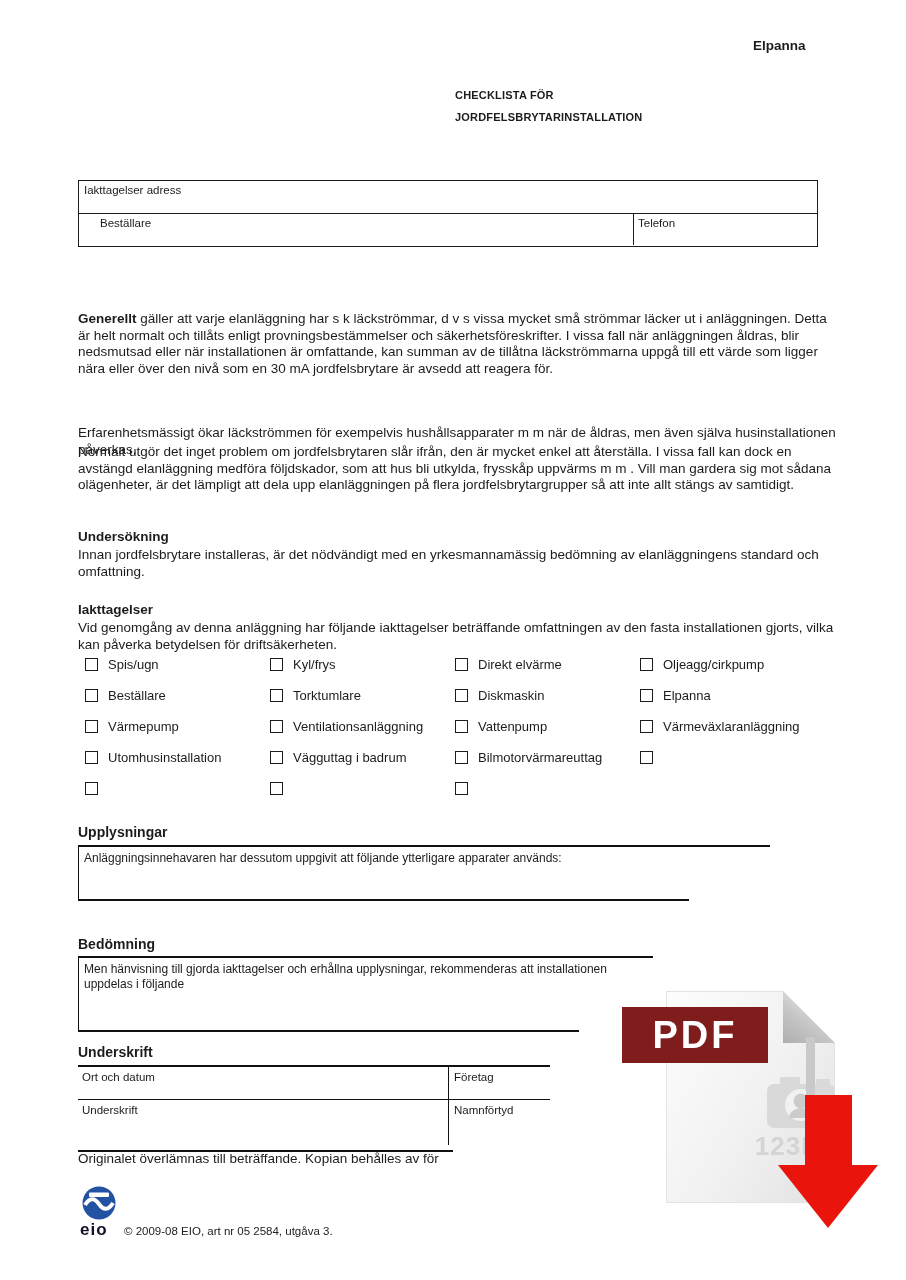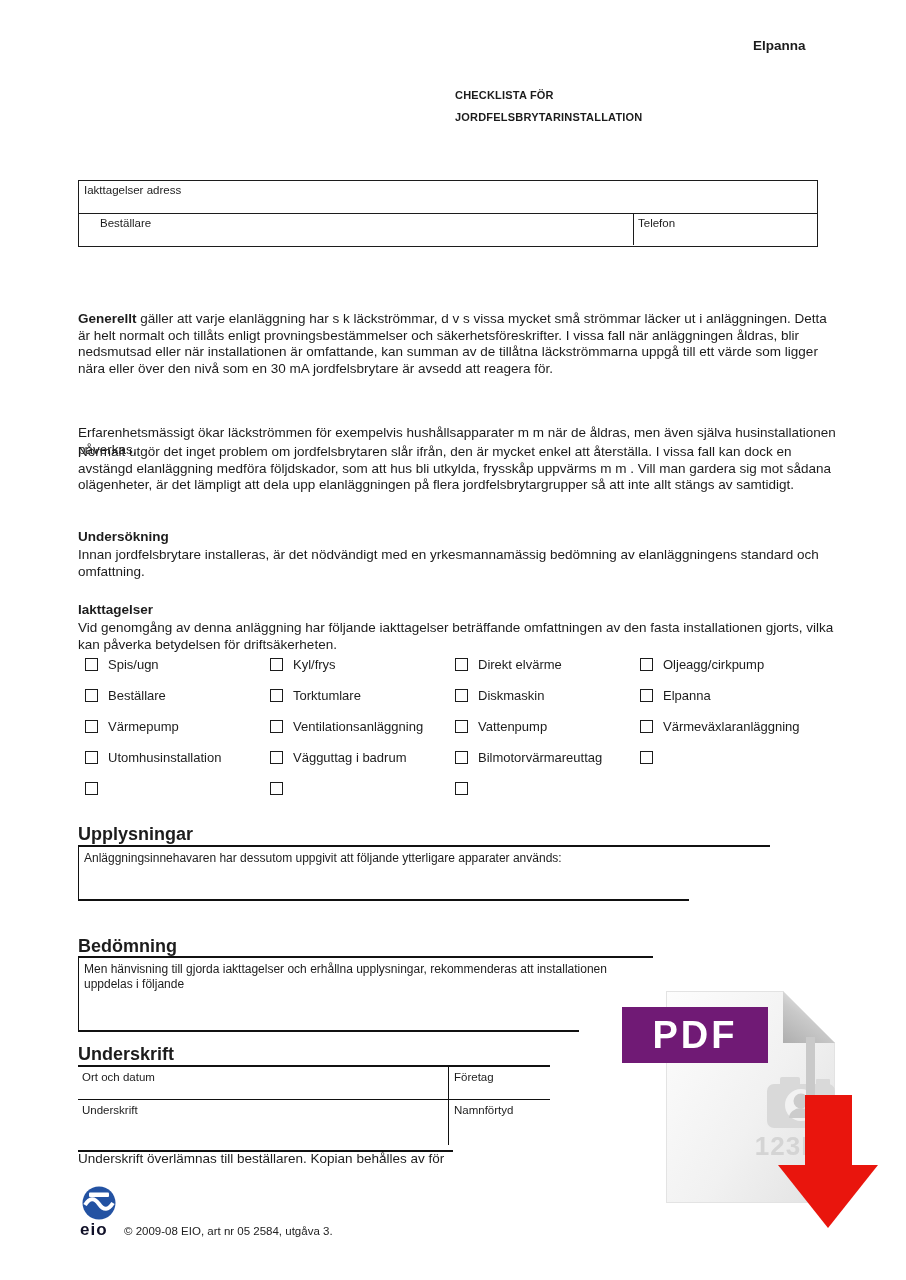--- a/index.html
+++ b/index.html
@@ -3,21 +3,21 @@
 <meta charset="utf-8">
 <style>
   html,body{margin:0;padding:0;background:#ffffff;}
   #page{
     position:relative;width:906px;height:1280px;background:#ffffff;overflow:hidden;
     font-family:"Liberation Sans","DejaVu Sans",sans-serif;color:#1c1c1c;
   }
   .abs{position:absolute;}
   .body-text{font-size:13.5px;line-height:16.6px;width:760px;}
   .h-small{font-size:13.5px;font-weight:bold;}
-  .h-big{font-size:18px;font-weight:bold;text-align:right;}
+  .h-big{font-size:14px;font-weight:bold;text-align:right;}
   .cell-label{font-size:11.5px;color:#1c1c1c;}
 
   
   #original-label{left:753px;top:38px;font-size:13.5px;font-weight:bold;}
   #doc-title{left:455px;top:84px;font-size:11px;font-weight:bold;line-height:22px;letter-spacing:.2px;}
 
   
   #addr-table{left:78px;top:180px;width:740px;height:67px;border:1.5px solid #1c1c1c;box-sizing:border-box;}
   #addr-row1{position:absolute;left:0;top:0;width:100%;height:33px;border-bottom:1.5px solid #1c1c1c;box-sizing:border-box;}
   #addr-row2{position:absolute;left:0;top:33px;width:100%;height:31px;margin-left:16px;}
@@ -59,21 +59,21 @@
 
   
   #pdf-mark{left:600px;top:985px;width:300px;height:258px;}
   #pdf-page{position:absolute;left:66px;top:6px;width:169px;height:212px;
     background:linear-gradient(120deg,#fdfdfd 0%,#f1f1f1 55%,#e1e1e1 100%);
     clip-path:polygon(0 0,117px 0,169px 52px,169px 212px,0 212px);
     box-shadow:inset 0 0 0 1px #e3e3e3;z-index:1;}
   #pdf-fold{position:absolute;left:183px;top:6px;width:52px;height:52px;
     background:linear-gradient(215deg,#f6f6f6 10%,#c9c9c9 55%,#aeaeae 100%);
     clip-path:polygon(0 0,100% 100%,0 100%);z-index:2;}
-  #pdf-banner{position:absolute;left:22px;top:22px;width:146px;height:56px;background:#701a75;
+  #pdf-banner{position:absolute;left:22px;top:22px;width:146px;height:56px;background:#7f1d1d;
     display:flex;align-items:center;justify-content:center;z-index:4;}
   #pdf-banner span{color:#ffffff;font-size:38px;font-weight:bold;letter-spacing:3px;}
   #rf-cam{position:absolute;left:100px;top:86px;z-index:2;}
   #rf-brand{position:absolute;left:84px;top:140px;width:104px;text-align:center;
     font-size:26px;font-weight:bold;color:#d4d4d4;letter-spacing:1px;z-index:2;}
   #arrow-stub{position:absolute;left:206px;top:52px;width:9px;height:60px;background:#c9c9c9;z-index:3;}
   #arrow-stem{position:absolute;left:205px;top:110px;width:47px;height:72px;background:#e9150d;z-index:5;}
   #arrow-head{position:absolute;left:178px;top:180px;width:0;height:0;z-index:5;
     border-left:50px solid transparent;border-right:50px solid transparent;border-top:63px solid #e9150d;}
 
@@ -209,21 +209,21 @@
   <div class="abs h-big" id="underskrift-h">Underskrift</div>
   <div class="abs" id="sig-table">
     <span class="cell-label" style="position:absolute;left:4px;top:4px;">Ort och datum</span>
     <span class="cell-label" style="position:absolute;left:376px;top:4px;">Företag</span>
     <span class="cell-label" style="position:absolute;left:4px;top:37px;">Underskrift</span>
     <span class="cell-label" style="position:absolute;left:376px;top:37px;">Namnförtyd</span>
     <div id="sig-vline"></div>
     <div id="sig-hline"></div>
     <div id="sig-bottom"></div>
   </div>
-  <div class="abs" id="sig-footnote">Underskrift överlämnas till beställaren. Kopian behålles av för</div>
+  <div class="abs" id="sig-footnote">Originalet överlämnas till beträffande. Kopian behålles av för</div>
 
   <div class="abs" id="pdf-mark">
     <div id="pdf-page">
       <svg id="rf-cam" width="70" height="52">
         <rect x="14" y="0" width="20" height="9" rx="2" fill="#d9d9d9"></rect>
         <rect x="50" y="2" width="14" height="7" rx="1" fill="#d9d9d9"></rect>
         <rect x="1" y="7" width="68" height="44" rx="7" fill="#d9d9d9"></rect>
         <circle cx="35" cy="28" r="16" fill="#f2f2f2"></circle>
         <circle cx="35" cy="24" r="7.5" fill="#cccccc"></circle>
         <path d="M23 41 a12 10 0 0 1 24 0 z" fill="#cccccc"></path>

